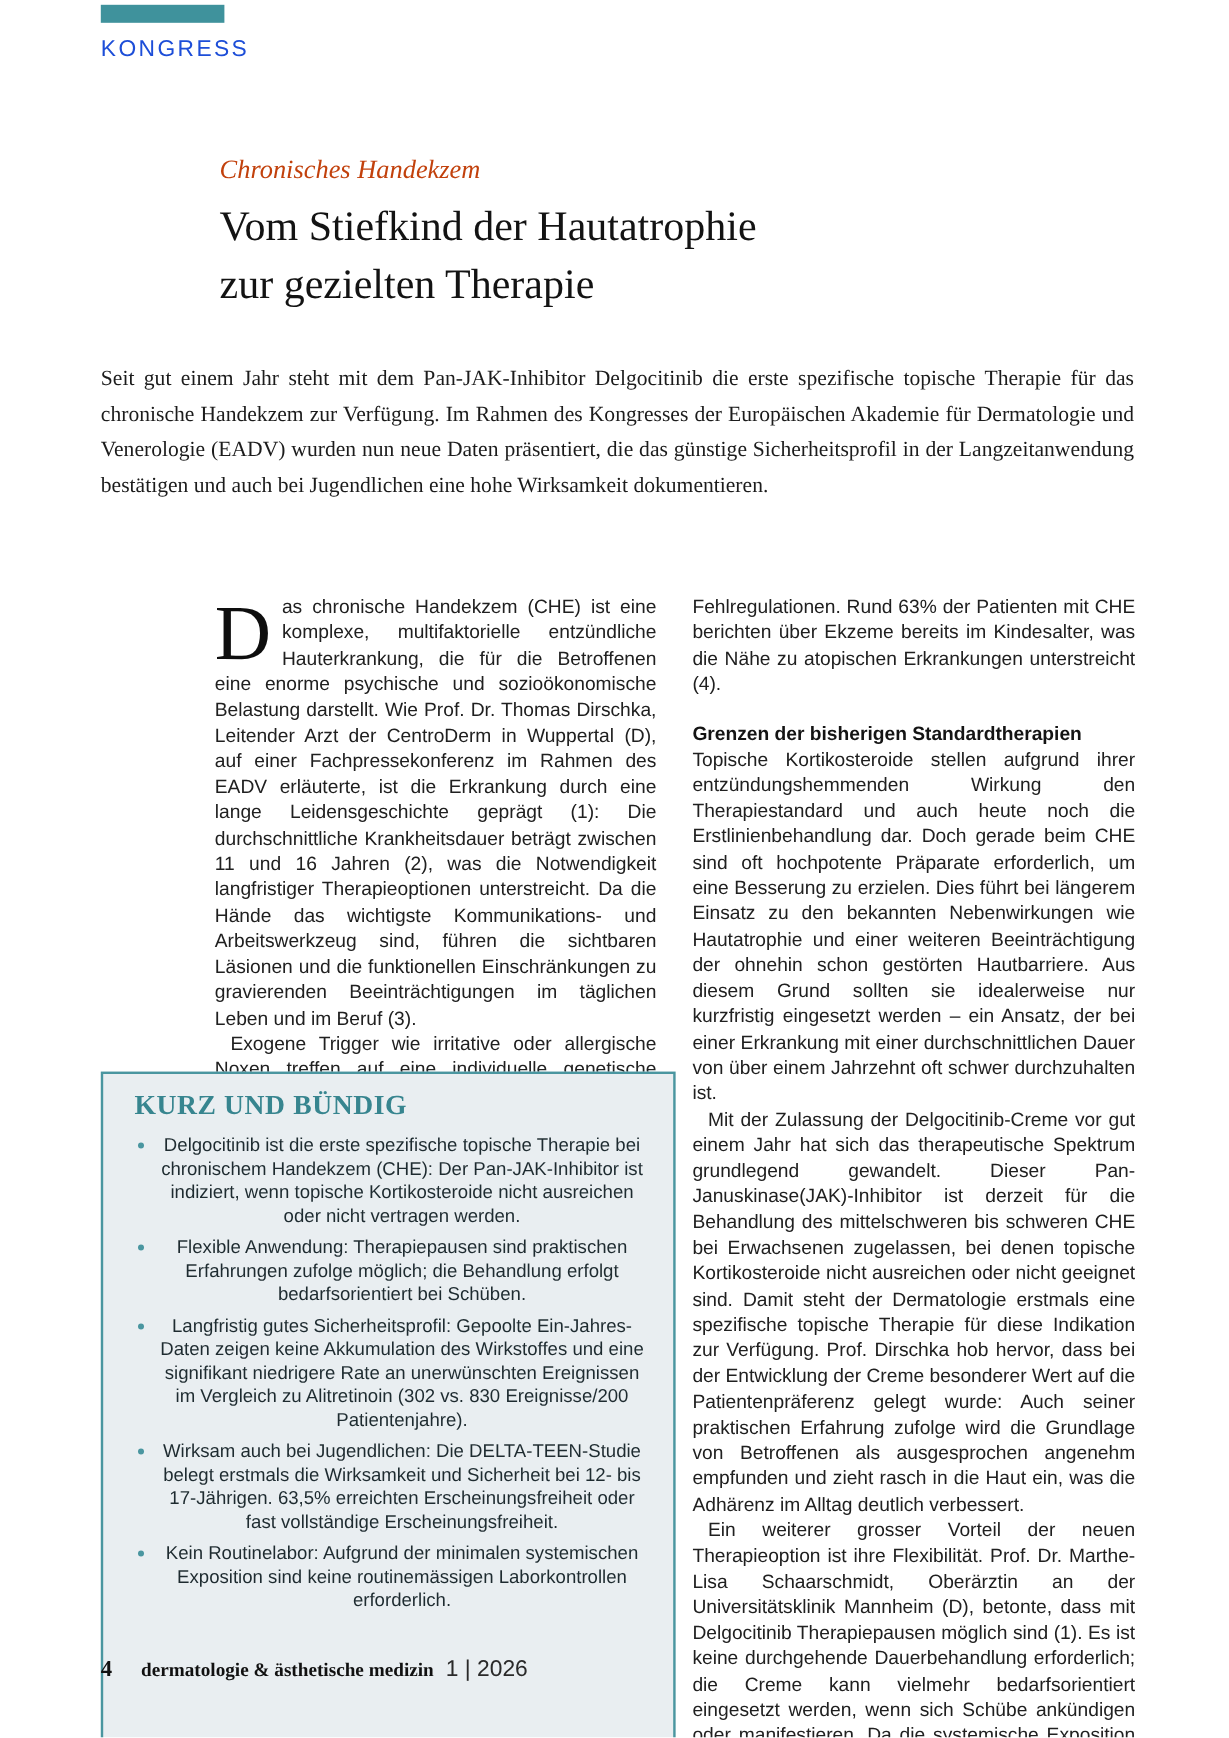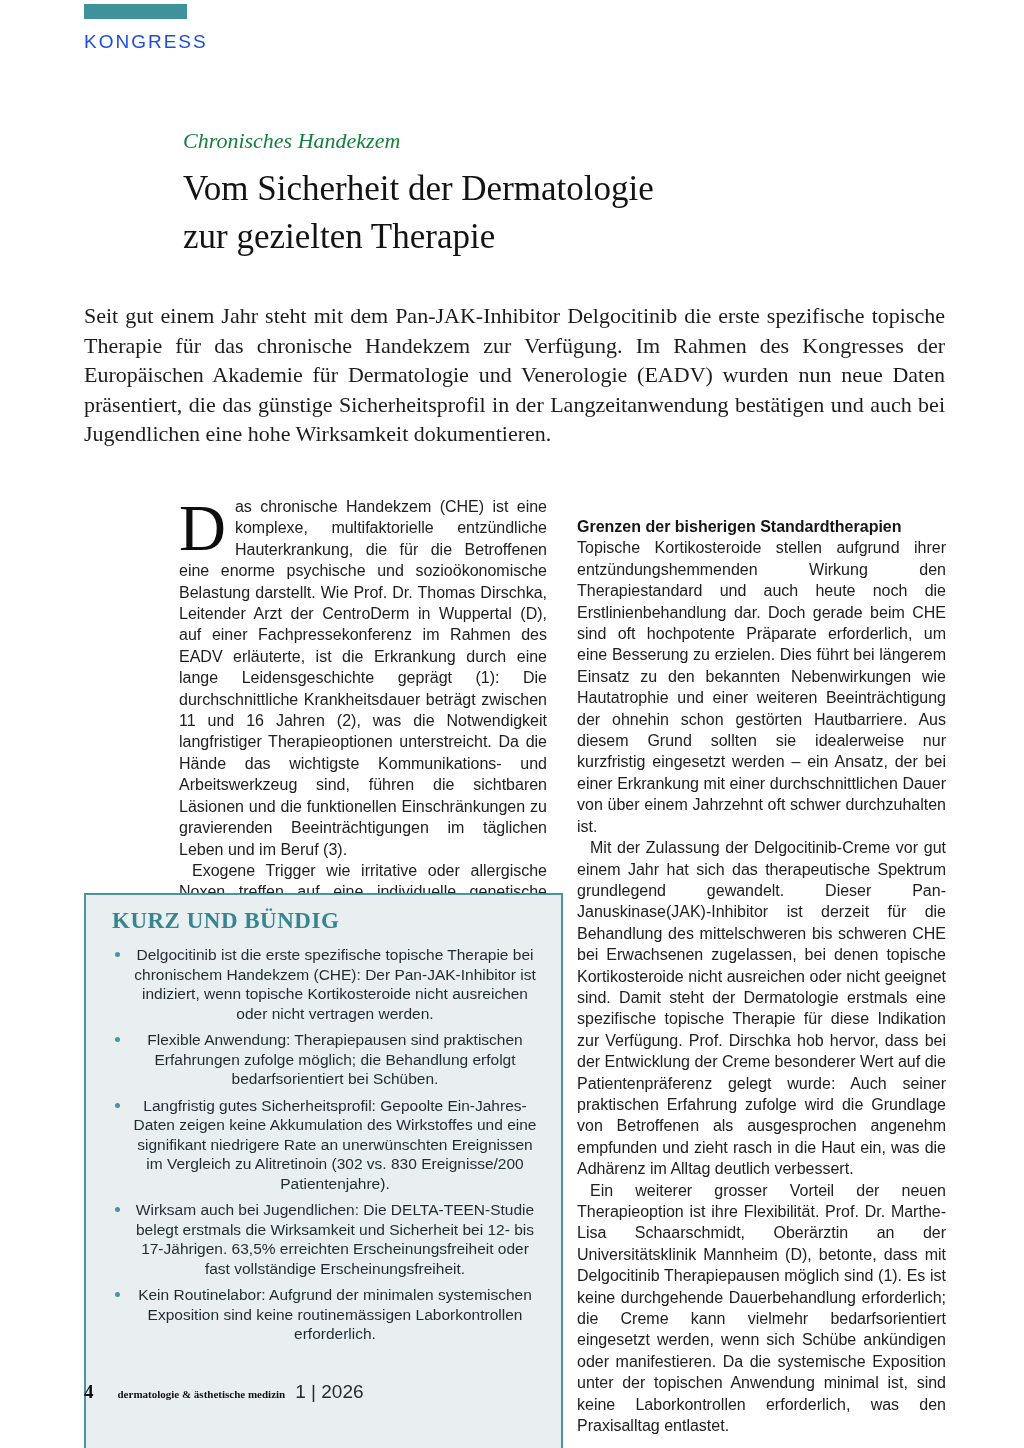--- a/index.html
+++ b/index.html
@@ -5,28 +5,28 @@
   html,body{margin:0;padding:0;background:#ffffff;}
   .page{position:relative;width:1024px;height:1448px;background:#ffffff;overflow:hidden;
         color:#1f1f1f;font-family:"Liberation Sans",sans-serif;}
 
   .accent-bar{position:absolute;left:84px;top:4px;width:103px;height:15px;background:#3f929c;}
 
   .section-label{position:absolute;left:84px;top:31px;font-family:"Liberation Sans",sans-serif;
         font-size:19px;letter-spacing:2px;color:#1d4ed8;}
 
   .kicker{position:absolute;left:183px;top:128px;font-family:"Liberation Serif",serif;
-        font-style:italic;font-size:22px;color:#15803d;}
+        font-style:italic;font-size:22px;color:#c2410c;}
 
   .title{position:absolute;left:183px;top:165px;margin:0;font-family:"Liberation Serif",serif;
         font-weight:500;font-size:35px;line-height:48px;color:#131313;}
   .title .title-line{display:block;}
 
   .lede{position:absolute;left:84px;top:301px;width:861px;margin:0;
-        font-family:"Liberation Serif",serif;font-size:22px;line-height:29.5px;
+        font-family:"Liberation Serif",serif;font-size:18px;line-height:29.5px;
         color:#1c1c1c;text-align:justify;}
 
   .col{position:absolute;top:496px;font-size:16px;line-height:21.4px;color:#202020;}
   .col-left{left:179px;width:368px;}
   .col-right{left:577px;width:369px;}
 
   .body-p{margin:0;text-align:justify;hyphens:auto;overflow-wrap:break-word;}
   .body-p.indent{text-indent:13px;}
 
   .dropcap{float:left;font-family:"Liberation Serif",serif;font-size:65px;line-height:52px;
@@ -41,47 +41,48 @@
         font-size:23px;letter-spacing:0.5px;color:#37858f;}
   .info-list{list-style:none;margin:0;padding:0;}
   .info-item{position:relative;padding-left:19px;margin-bottom:7px;
         font-size:15.5px;line-height:19.5px;color:#1e2b30;text-align:center;}
   .info-item .dot{position:absolute;left:3px;top:7px;width:5px;height:5px;border-radius:50%;
         background:#4a96a0;}
 
   .footer{position:absolute;left:84px;top:1381px;width:860px;display:flex;align-items:baseline;}
   .page-num{font-family:"Liberation Serif",serif;font-weight:bold;font-size:19px;color:#111;}
   .journal{margin-left:24px;font-family:"Liberation Serif",serif;font-weight:bold;
-        font-size:11px;color:#111;}
+        font-size:16px;color:#111;}
   .issue{margin-left:10px;font-family:"Liberation Sans",sans-serif;font-size:19px;color:#2a2a2a;}
 </style>
 </head>
 <body>
 
 <div class="page">
 
   <div class="accent-bar"></div>
 
   <div class="section-label">KONGRESS</div>
 
   <div class="kicker">Chronisches Handekzem</div>
 
   <h1 class="title">
-    <span class="title-line">Vom Sicherheit der Dermatologie</span>
+    <span class="title-line">Vom Stiefkind der Hautatrophie</span>
     <span class="title-line">zur gezielten Therapie</span>
   </h1>
 
   <p class="lede">Seit gut einem Jahr steht mit dem Pan-JAK-Inhibitor Delgocitinib die erste spezifische topische Therapie für das chronische Handekzem zur Verfügung. Im Rahmen des Kongresses der Europäischen Akademie für Dermatologie und Venerologie (EADV) wurden nun neue Daten präsentiert, die das günstige Sicherheitsprofil in der Langzeitanwendung bestätigen und auch bei Jugendlichen eine hohe Wirksamkeit dokumentieren.</p>
 
   <div class="col col-left">
     <p class="body-p"><span class="dropcap">D</span><span>as chronische Handekzem (CHE) ist eine komplexe, multifaktorielle entzündliche Hauterkrankung, die für die Betroffenen eine enorme psychische und sozioökonomische Belastung darstellt. Wie Prof. Dr. Thomas Dirschka, Leitender Arzt der CentroDerm in Wuppertal (D), auf einer Fachpressekonferenz im Rahmen des EADV erläuterte, ist die Erkrankung durch eine lange Leidensgeschichte geprägt (1): Die durchschnittliche Krankheitsdauer beträgt zwischen 11 und 16 Jahren (2), was die Notwendigkeit langfristiger Therapieoptionen unterstreicht. Da die Hände das wichtigste Kommunikations- und Arbeitswerkzeug sind, führen die sichtbaren Läsionen und die funktionellen Einschränkungen zu gravierenden Beeinträchtigungen im täglichen Leben und im Beruf (3).</span></p>
     <p class="body-p indent">Exogene Trigger wie irritative oder allergische Noxen treffen auf eine individuelle genetische Prädisposition, häufig kombiniert mit einer gestörten Hautbarriere und immunologischen</p>
   </div>
 
   <div class="col col-right">
+    <p class="body-p">Fehlregulationen. Rund 63% der Patienten mit CHE berichten über Ekzeme bereits im Kindesalter, was die Nähe zu atopischen Erkrankungen unterstreicht (4).</p>
     <h2 class="subheading">Grenzen der bisherigen Standardtherapien</h2>
     <p class="body-p">Topische Kortikosteroide stellen aufgrund ihrer entzündungshemmenden Wirkung den Therapiestandard und auch heute noch die Erstlinienbehandlung dar. Doch gerade beim CHE sind oft hochpotente Präparate erforderlich, um eine Besserung zu erzielen. Dies führt bei längerem Einsatz zu den bekannten Nebenwirkungen wie Hautatrophie und einer weiteren Beeinträchtigung der ohnehin schon gestörten Hautbarriere. Aus diesem Grund sollten sie idealerweise nur kurzfristig eingesetzt werden – ein Ansatz, der bei einer Erkrankung mit einer durchschnittlichen Dauer von über einem Jahrzehnt oft schwer durchzuhalten ist.</p>
     <p class="body-p indent">Mit der Zulassung der Delgocitinib-Creme vor gut einem Jahr hat sich das therapeutische Spektrum grundlegend gewandelt. Dieser Pan-Januskinase(JAK)-Inhibitor ist derzeit für die Behandlung des mittelschweren bis schweren CHE bei Erwachsenen zugelassen, bei denen topische Kortikosteroide nicht ausreichen oder nicht geeignet sind. Damit steht der Dermatologie erstmals eine spezifische topische Therapie für diese Indikation zur Verfügung. Prof. Dirschka hob hervor, dass bei der Entwicklung der Creme besonderer Wert auf die Patientenpräferenz gelegt wurde: Auch seiner praktischen Erfahrung zufolge wird die Grundlage von Betroffenen als ausgesprochen angenehm empfunden und zieht rasch in die Haut ein, was die Adhärenz im Alltag deutlich verbessert.</p>
     <p class="body-p indent">Ein weiterer grosser Vorteil der neuen Therapieoption ist ihre Flexibilität. Prof. Dr. Marthe-Lisa Schaarschmidt, Oberärztin an der Universitätsklinik Mannheim (D), betonte, dass mit Delgocitinib Therapiepausen möglich sind (1). Es ist keine durchgehende Dauerbehandlung erforderlich; die Creme kann vielmehr bedarfsorientiert eingesetzt werden, wenn sich Schübe ankündigen oder manifestieren. Da die systemische Exposition unter der topischen Anwendung minimal ist, sind keine Laborkontrollen erforderlich, was den Praxisalltag entlastet.</p>
   </div>
 
   <aside class="info-box">
     <h3 class="info-box-title">KURZ UND BÜNDIG</h3>
     <ul class="info-list">
       <li class="info-item"><span class="dot"></span><span>Delgocitinib ist die erste spezifische topische Therapie bei chronischem Handekzem (CHE): Der Pan-JAK-Inhibitor ist indiziert, wenn topische Kortikosteroide nicht ausreichen oder nicht vertragen werden.</span></li>

